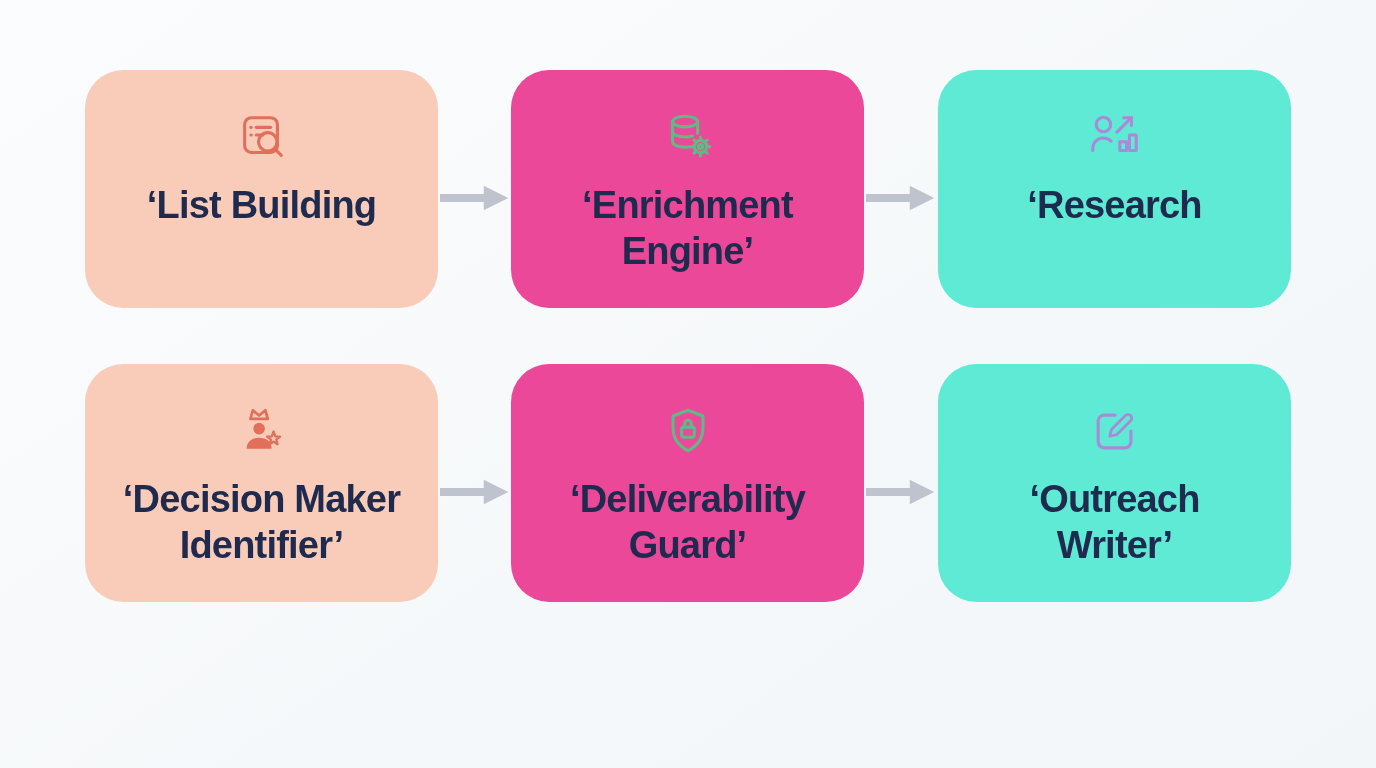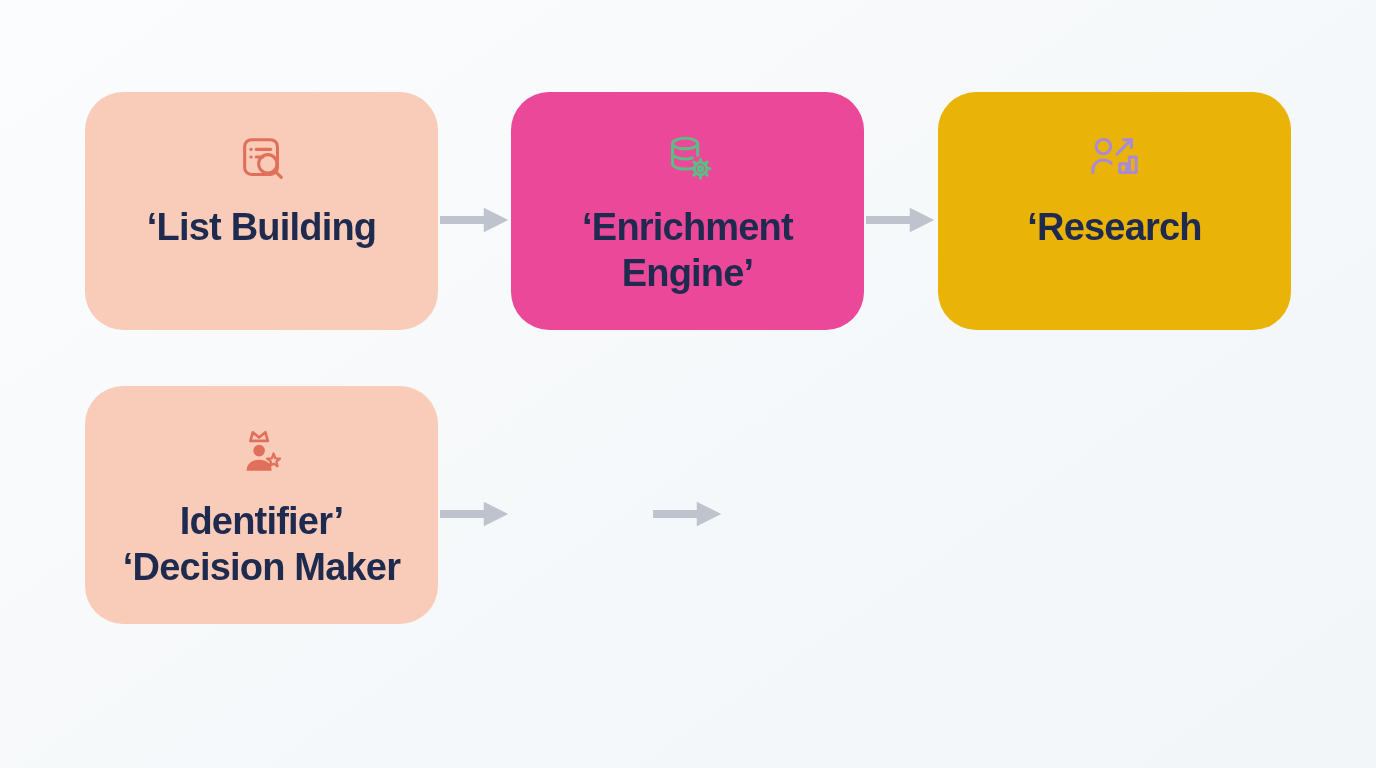--- a/index.html
+++ b/index.html
@@ -5,38 +5,38 @@
   * { margin:0; padding:0; box-sizing:border-box; }
   html,body { width:1376px; height:768px; }
   body {
     background: linear-gradient(145deg, #fbfcfd 0%, #f5f8fa 60%, #f2f6f8 100%);
     font-family: "Liberation Sans", sans-serif;
     overflow: hidden;
   }
   .canvas {
     position: relative;
     width: 1376px; height: 768px;
-    padding: 92px 0 0 85px;
+    padding: 70px 0 0 85px;
   }
   .grid {
     display: grid;
     grid-template-columns: 353px 73px 353px 74px 353px;
     grid-template-rows: 238px 238px;
     row-gap: 56px;
   }
   .card {
     border-radius: 38px;
     display: flex;
     flex-direction: column;
     align-items: center;
     padding-top: 40px;
   }
   .card.peach  { background:#f9ccba; }
   .card.green  { background:#ec4899; }
-  .card.purple { background:#eab308; }
+  .card.purple { background:#5eead4; }
 
   svg.icon {
     width: 54px; height: 54px;
     fill: none;
     stroke-width: 3.2;
     stroke-linecap: round;
     stroke-linejoin: round;
     flex: 0 0 auto;
   }
   svg.icon.coral  { stroke:#e0705a; color:#e0705a; }
@@ -135,33 +135,54 @@
     </div>
 
     <div class="card peach">
       <svg class="icon coral" viewBox="0 0 56 56">
         <path d="M16,15.5 L18.5,6.5 L25,12 L31.5,6.5 L34,15.5 Z" stroke-width="2.8"></path>
         <circle cx="25" cy="25.5" r="6" fill="currentColor" stroke="none"></circle>
         <path d="M12,46.5 c0,-7.5 5.8,-11.5 13,-11.5 c7.2,0 13,4 13,11.5 Z" fill="currentColor" stroke="none"></path>
         <path d="M40,28.5 L41.8,33.6 L46.7,33.8 L42.9,36.9 L44.1,41.7 L40,39 L35.9,41.7 L37.2,36.9 L33.3,33.8 L38.2,33.6 Z" fill="#f9ccba" stroke-width="2.4"></path>
       </svg>
       <div class="title">
+        <div>‘Decision Maker</div>
         <div>Identifier’</div>
-        <div>‘Decision Maker</div>
       </div>
     </div>
 
     <div class="arrow-cell">
       <svg viewBox="0 0 80 36">
         <polygon points="0,13.5 50,13.5 50,4 78,18 50,32 50,22.5 0,22.5"></polygon>
       </svg>
     </div>
 
+    <div class="card green">
+      <svg class="icon green" viewBox="0 0 56 56">
+        <path d="M28,6.5 L43.5,12.5 V25 c0,12 -6.8,19 -15.5,23.5 C19.3,44 12.5,37 12.5,25 V12.5 Z"></path>
+        <rect x="21.5" y="24" width="13" height="10.5" rx="2"></rect>
+        <path d="M24.5,24 v-3.5 c0,-1.9 1.6,-3.5 3.5,-3.5 s3.5,1.6 3.5,3.5 V24"></path>
+      </svg>
+      <div class="title">
+        <div>‘Deliverability</div>
+        <div>Guard’</div>
+      </div>
+    </div>
 
     <div class="arrow-cell">
       <svg viewBox="0 0 80 36">
         <polygon points="0,13.5 50,13.5 50,4 78,18 50,32 50,22.5 0,22.5"></polygon>
       </svg>
     </div>
 
+    <div class="card purple">
+      <svg class="icon purple" viewBox="0 0 56 56">
+        <path d="M28,11.5 H17 c-3.6,0 -6.5,2.9 -6.5,6.5 v21 c0,3.6 2.9,6.5 6.5,6.5 h21 c3.6,0 6.5,-2.9 6.5,-6.5 V28"></path>
+        <path d="M22.5,33.5 l1.8,-7 L38.8,12 c1.5,-1.5 3.9,-1.5 5.4,0 c1.5,1.5 1.5,3.9 0,5.4 L29.7,31.9 Z" stroke-width="2.8"></path>
+      </svg>
+      <div class="title">
+        <div>‘Outreach</div>
+        <div>Writer’</div>
+      </div>
+    </div>
 
   </div>
 </div>
 
 </body></html>

